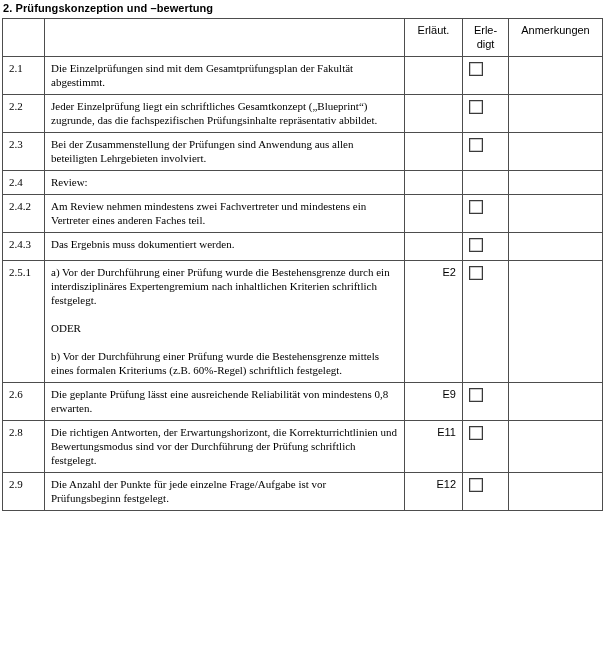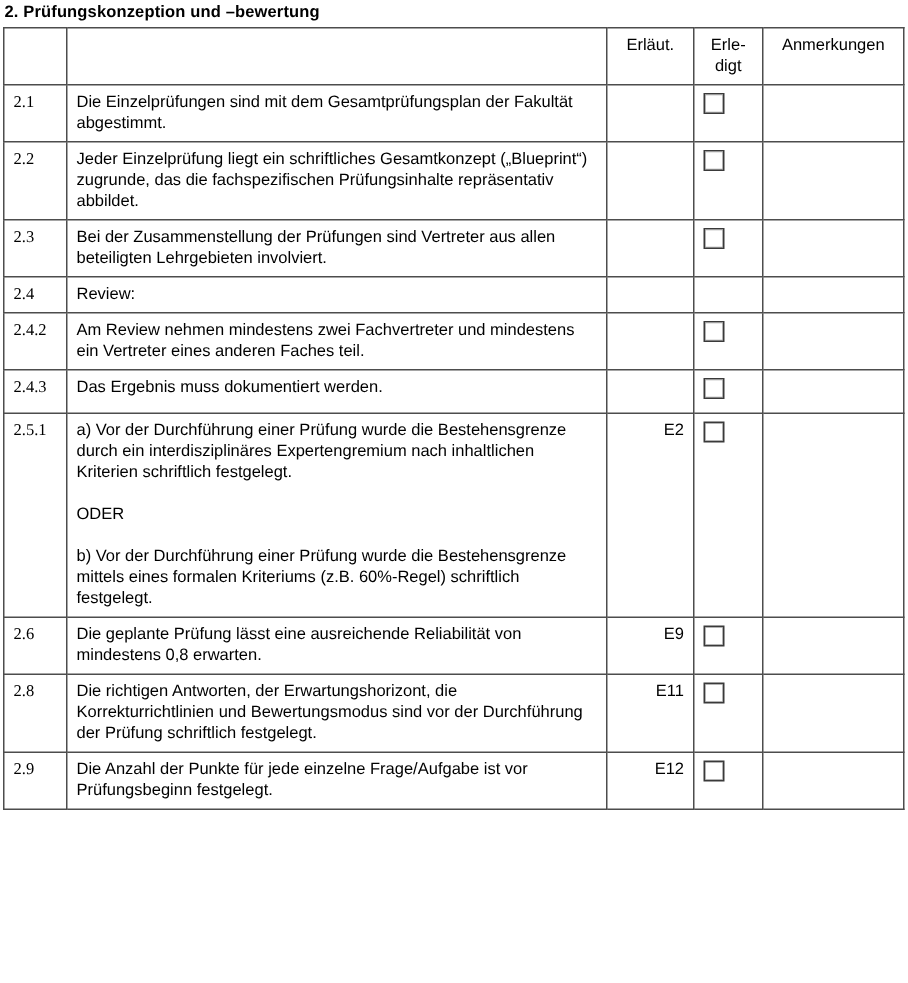--- a/index.html
+++ b/index.html
@@ -41,21 +41,21 @@
     font-weight: normal;
     padding: 4px 6px 5px 6px;
     overflow: hidden;
   }
   th.h-cell { text-align: left; }
   th.h-erl  { text-align: center; padding-left: 2px; padding-right: 2px; }
   th.h-done { white-space: pre-line; padding-left: 7px; }
   th.h-anm  { padding-left: 7px; }
 
   td.cell-num  { padding-left: 8px; font-family: Liberation Serif, serif; }
-  td.cell-desc { padding-left: 10px; padding-right: 8px; white-space: pre-line; }
+  td.cell-desc { padding-left: 10px; padding-right: 8px; white-space: pre-line; font-family: Liberation Serif, serif; }
   td.cell-erl  { text-align: right; padding-left: 2px; padding-right: 2px; }
   td.cell-done { padding-left: 7px; padding-top: 4px; }
   td.cell-anm  { }
 
   .cb {
     display: inline-block;
     width: 12px;
     height: 12px;
     background: #ffffff;
     border: 1px solid #3a3a3a;
@@ -98,21 +98,21 @@
       </tr>
       <tr>
         <td class="cell-num">2.2</td>
         <td class="cell-desc">Jeder Einzelprüfung liegt ein schriftliches Gesamtkonzept („Blueprint“) zugrunde, das die fachspezifischen Prüfungsinhalte repräsentativ abbildet.</td>
         <td class="cell-erl"></td>
         <td class="cell-done"><span class="cb"></span></td>
         <td class="cell-anm"></td>
       </tr>
       <tr>
         <td class="cell-num">2.3</td>
-        <td class="cell-desc">Bei der Zusammenstellung der Prüfungen sind Vertreter aus allen beteiligten Lehrgebieten involviert.</td>
+        <td class="cell-desc">Bei der Zusammenstellung der Prüfungen sind Anwendung aus allen beteiligten Lehrgebieten involviert.</td>
         <td class="cell-erl"></td>
         <td class="cell-done"><span class="cb"></span></td>
         <td class="cell-anm"></td>
       </tr>
       <tr>
         <td class="cell-num">2.4</td>
         <td class="cell-desc">Review:</td>
         <td class="cell-erl"></td>
         <td class="cell-done"></td>
         <td class="cell-anm"></td>

